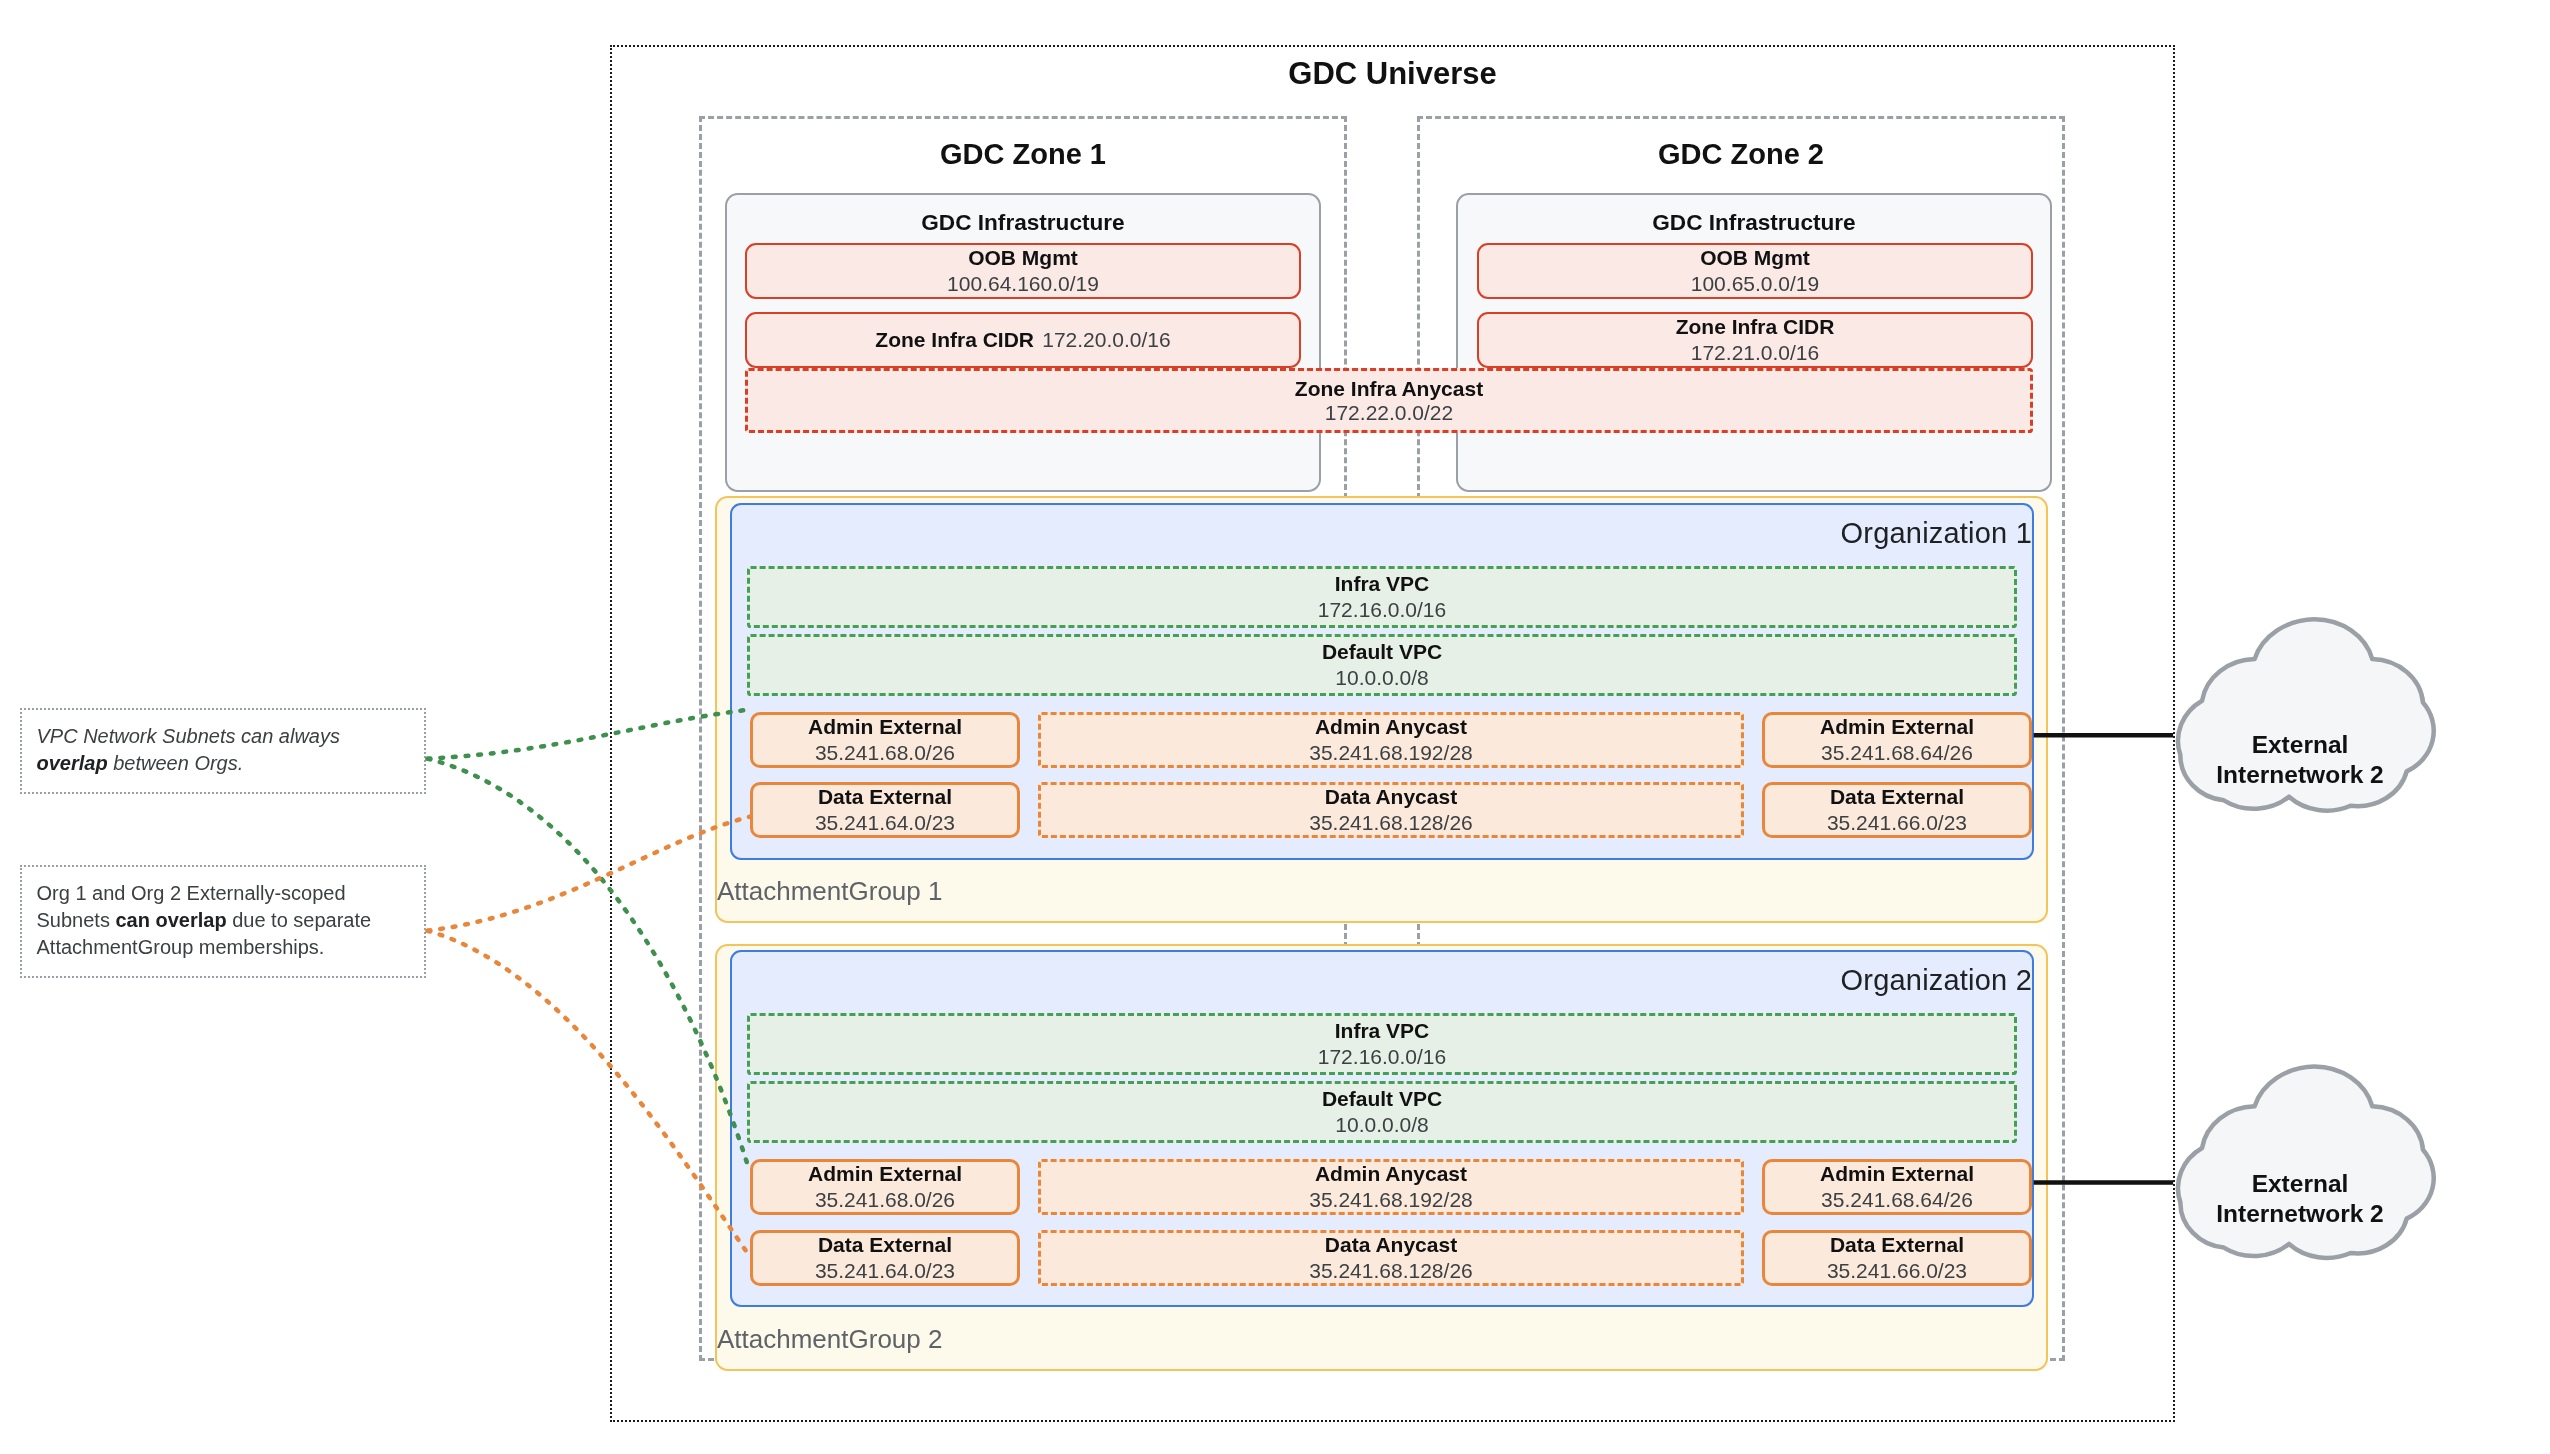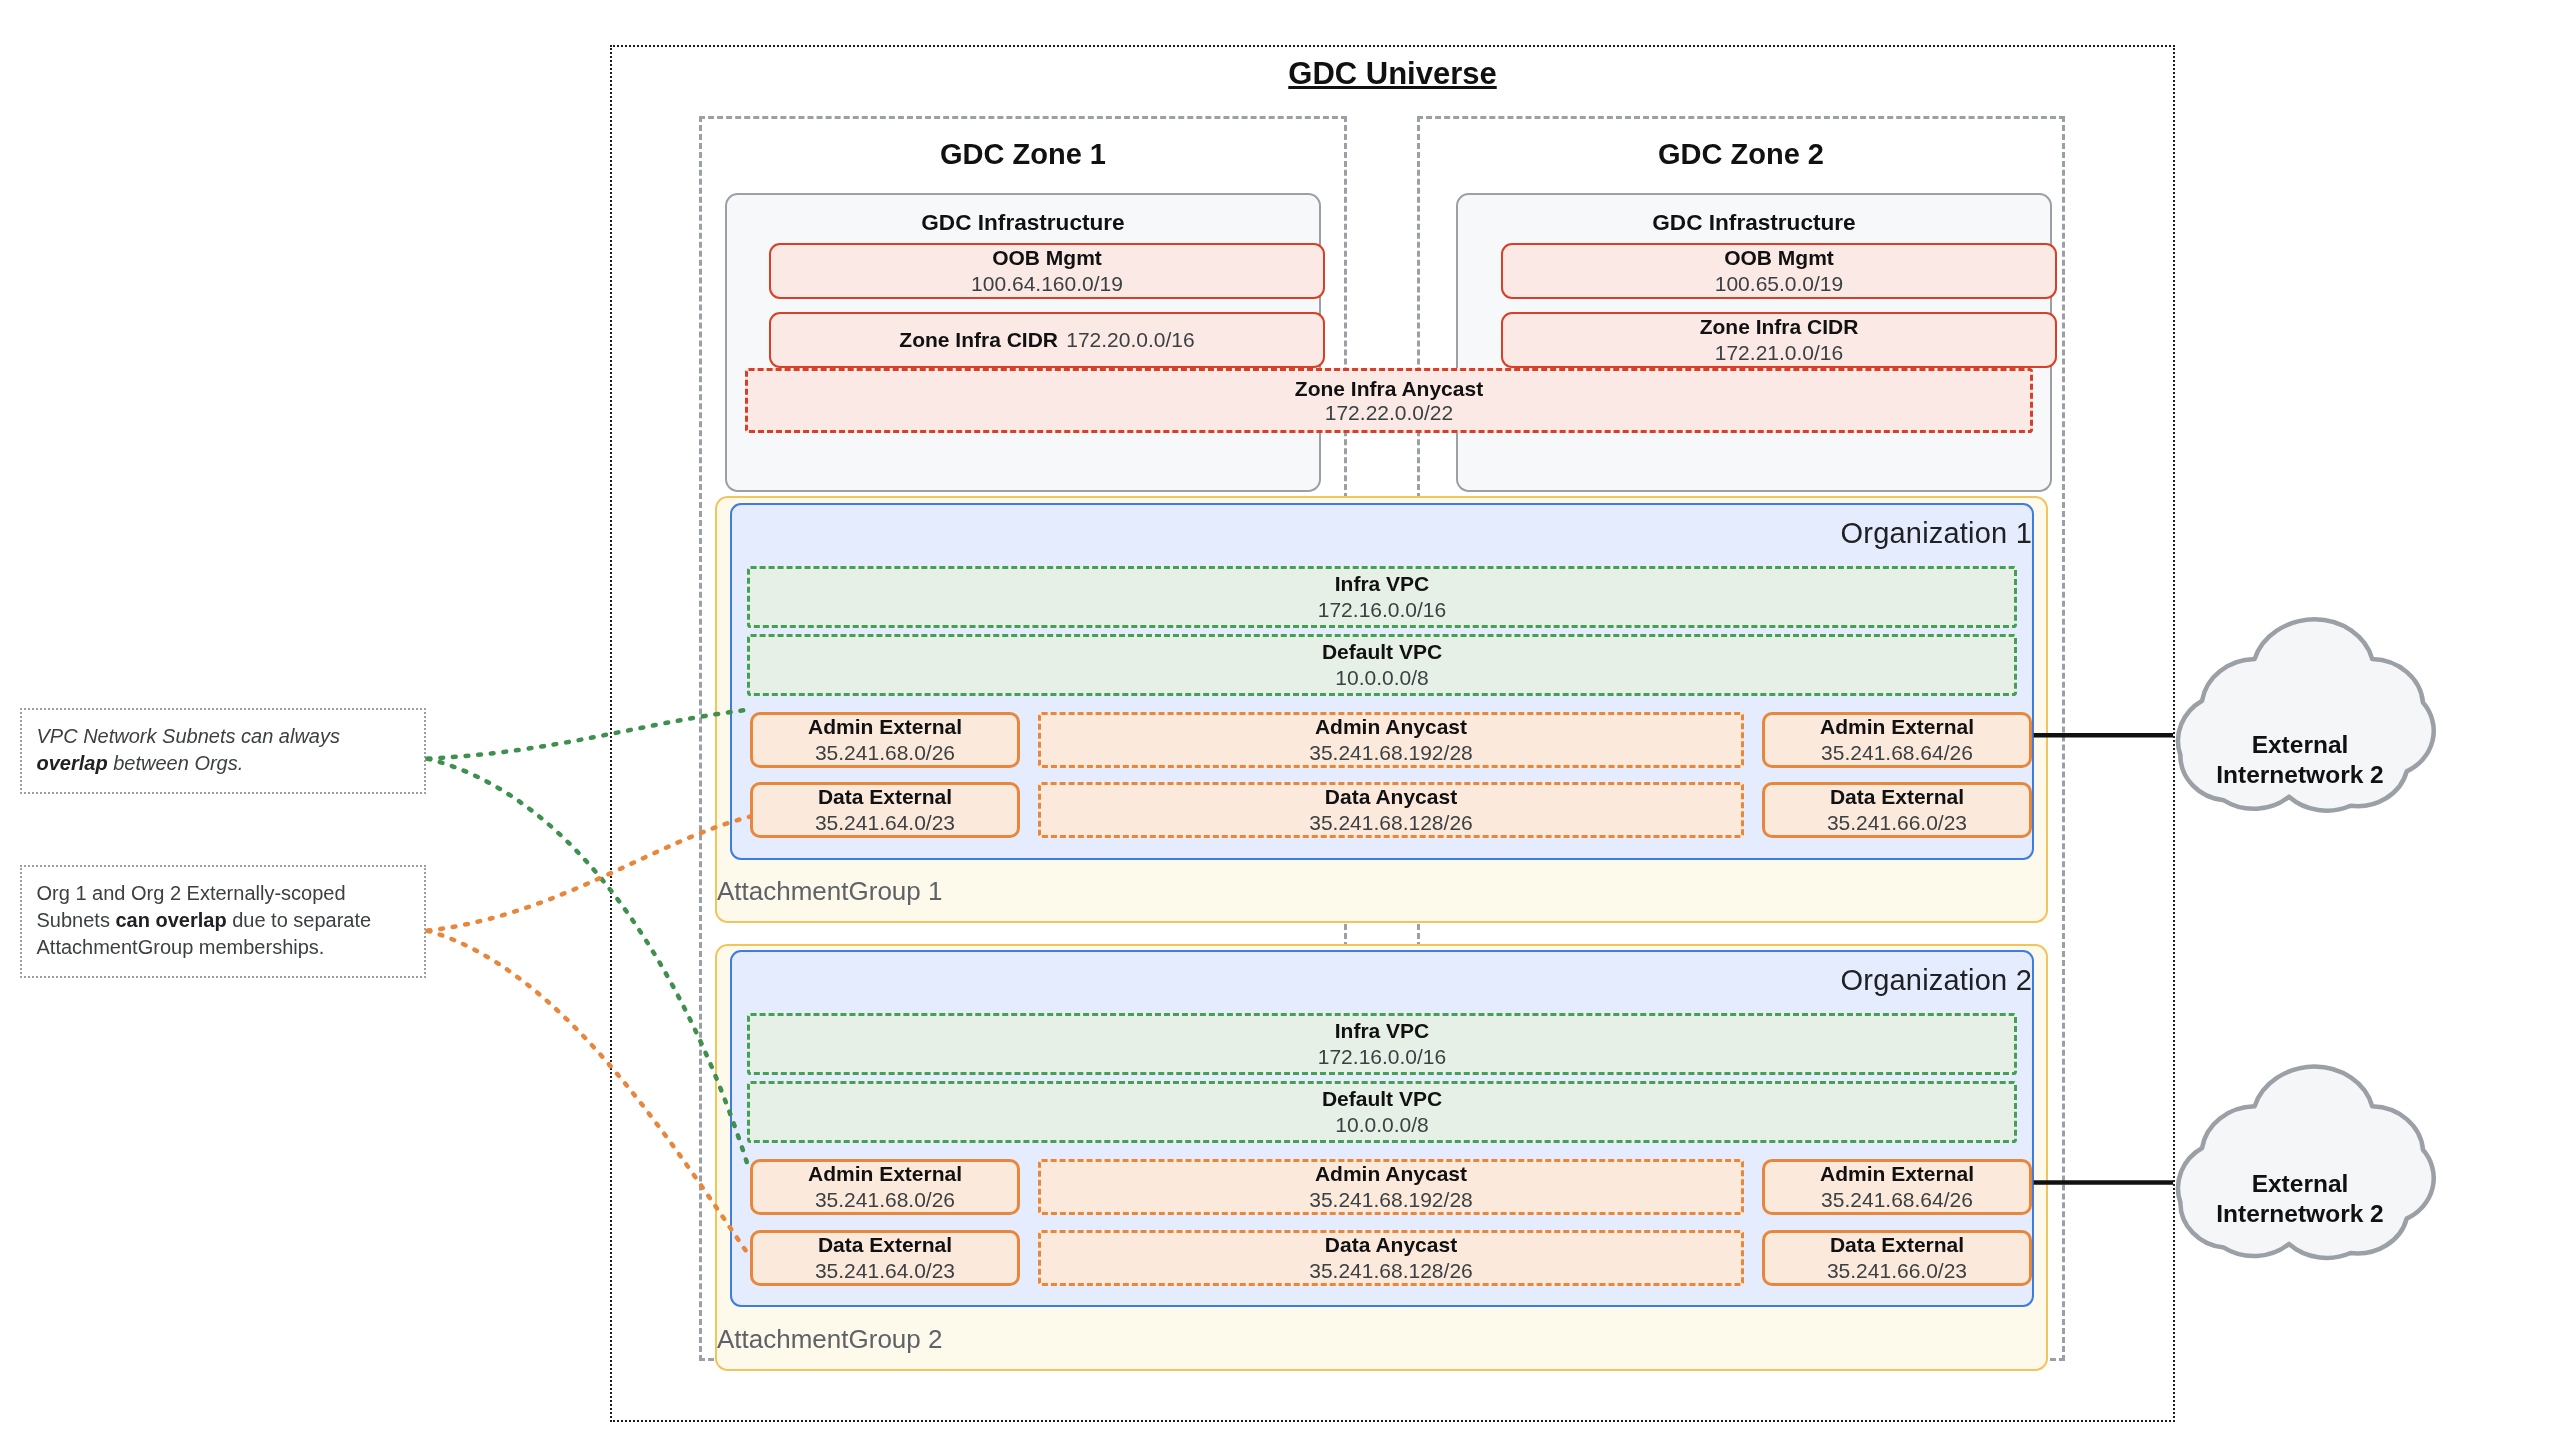--- a/index.html
+++ b/index.html
@@ -15,21 +15,21 @@
 
   
   #universe {
     left: 610px; top: 45px; width: 1565px; height: 1377px;
     border: 2.7px dotted #1b1b1b;
     background: transparent;
   }
   #universe-title {
     left: 610px; top: 56px; width: 1565px;
     text-align: center;
-    font-size: 31px; font-weight: bold; color: #111; text-decoration: underline;
+    font-size: 31px; font-weight: bold; color: #111;
   }
 
   
   .zone-frame {
     border: 3.6px dashed #9aa0a6;
     background: transparent;
   }
   #zone1-frame { left: 699px; top: 116px; width: 648px; height: 1245px; }
   #zone2-frame { left: 1417px; top: 116px; width: 648px; height: 1245px; }
   .zone-title {
@@ -52,21 +52,20 @@
   }
 
   
   .redbox {
     border: 2.7px solid #d93f26;
     border-radius: 11px;
     background: #fae9e5;
     display: flex; flex-direction: column;
     align-items: center; justify-content: center;
     text-align: center;
-    margin-left: 24px;
   }
   .redbox .bline1 { font-size: 21px; font-weight: bold; color: #111; line-height: 1.22; }
   .redbox .bline2 { font-size: 21px; color: #3c4043; line-height: 1.22; }
   .redbox.inline-row { flex-direction: row; gap: 8.2px; }
 
   #oob1 { left: 745px; top: 243px; width: 556px; height: 56px; }
   #zcidr1 { left: 745px; top: 312px; width: 556px; height: 56px; }
   #oob2 { left: 1477px; top: 243px; width: 556px; height: 56px; }
   #zcidr2 { left: 1477px; top: 312px; width: 556px; height: 56px; }
 

